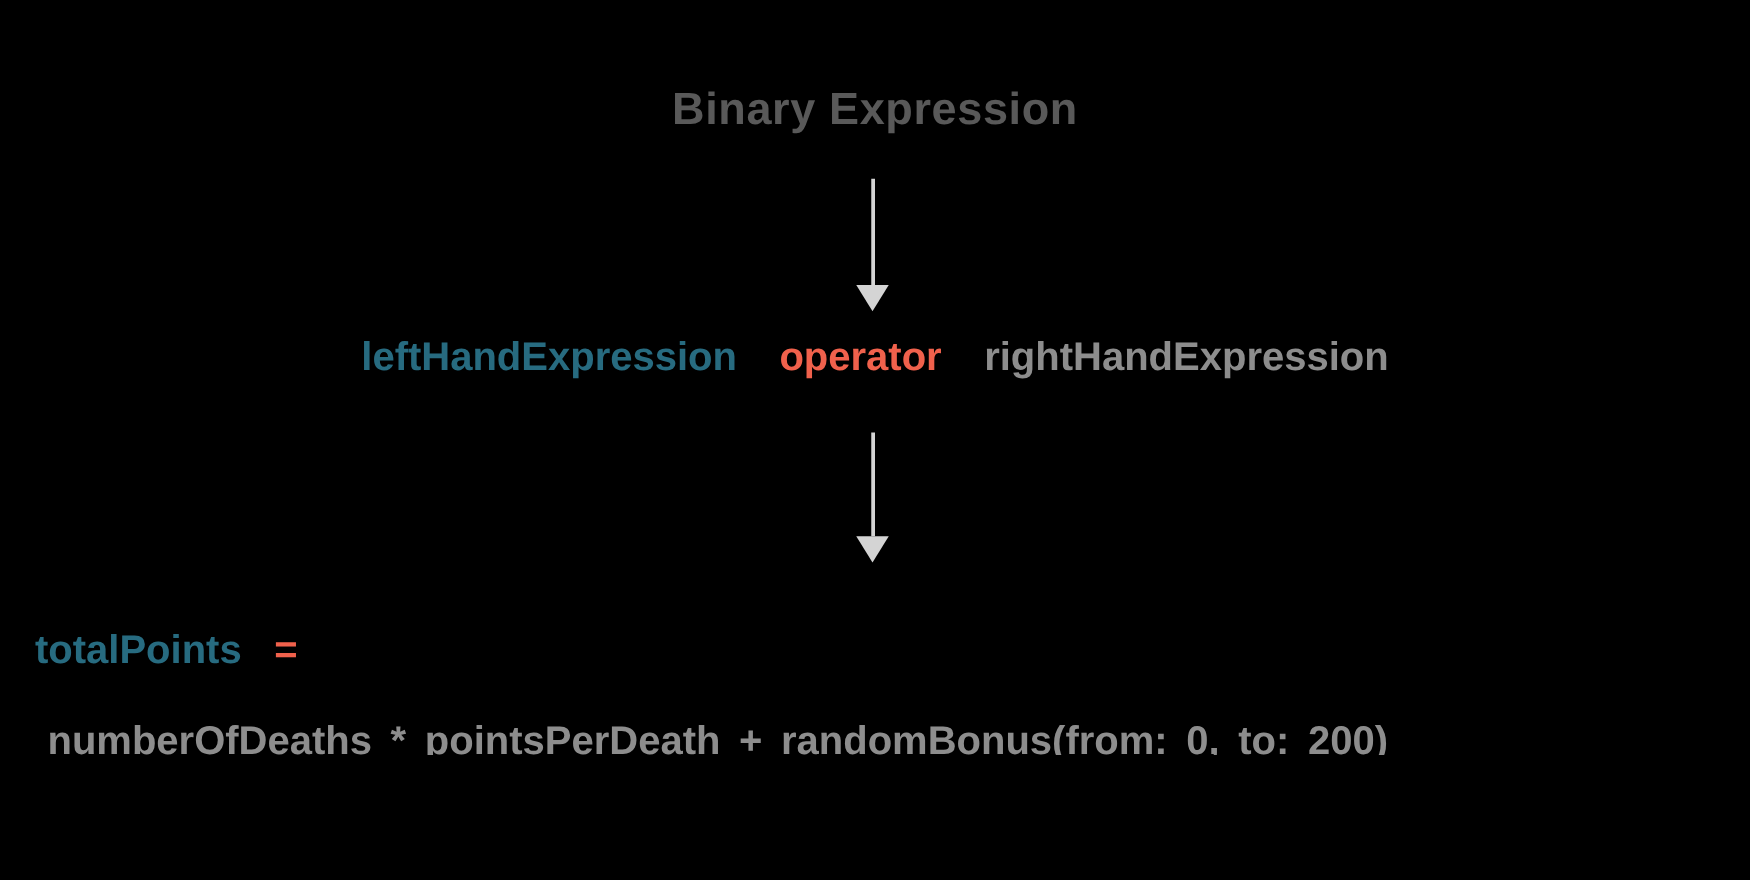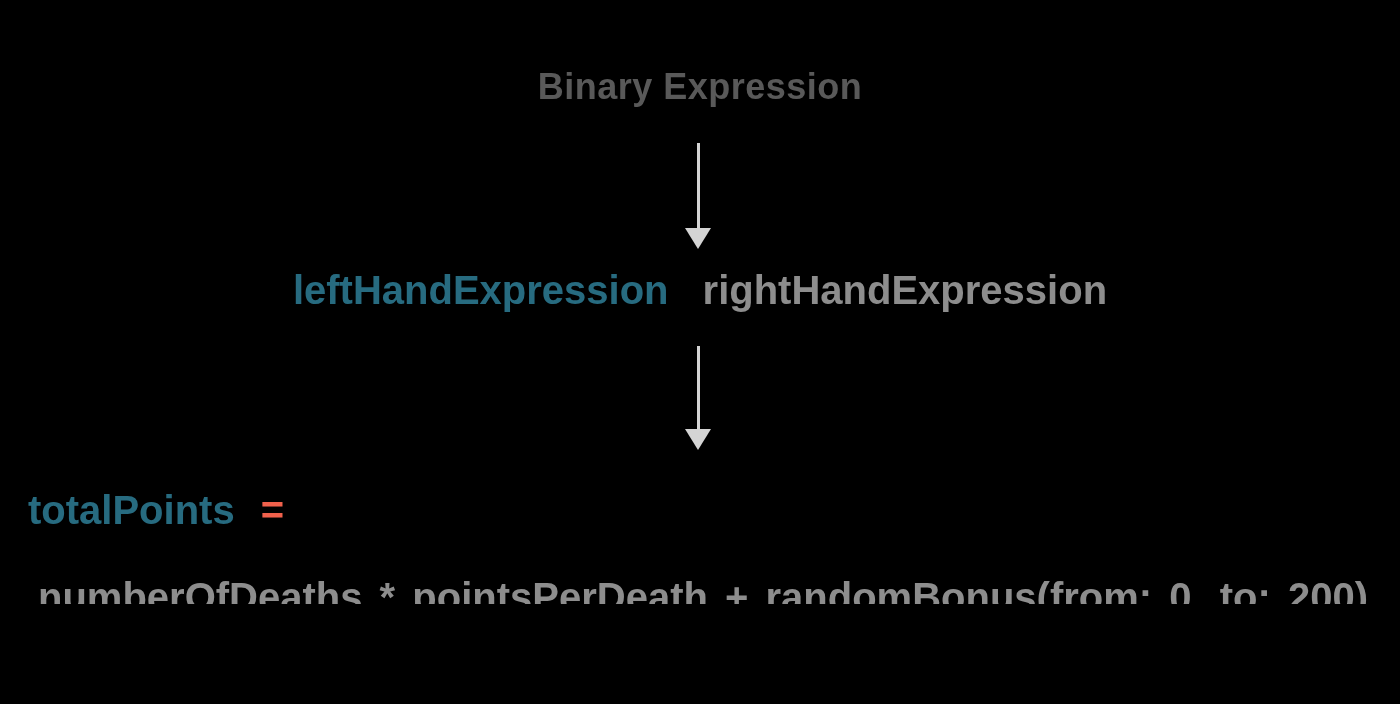--- a/index.html
+++ b/index.html
@@ -49,32 +49,32 @@
   .arrow1 { left: 685px; top: 143px; }
   .arrow1 .shaft { height: 85px; }
   .arrow2 { left: 685px; top: 346px; }
   .arrow2 .shaft { height: 83px; }
 
   .row {
     position: absolute;
     display: flex;
     align-items: baseline;
     white-space: nowrap;
-    font-size: 40px;
+    font-size: 32px;
     line-height: 1.15;
   }
   .pattern-row {
     top: 267px;
     left: 0;
     width: 100%;
     justify-content: center;
     gap: 34px;
   }
   .example-line1 {
-    top: 487px;
+    top: 501px;
     left: 28px;
     gap: 26px;
   }
   .example-line1 .gray { word-spacing: 6px; }
   .example-line2 {
     top: 574px;
     left: 38px;
     word-spacing: 6px;
   }
   .teal  { color: var(--identifier-teal, #276b80); }
@@ -88,20 +88,21 @@
 
   <div class="title">Binary Expression</div>
 
   <div class="arrow arrow1">
     <div class="shaft"></div>
     <div class="head"></div>
   </div>
 
   <div class="row pattern-row">
     <span class="teal">leftHandExpression</span>
+    <span class="coral">operator</span>
     <span class="gray">rightHandExpression</span>
   </div>
 
   <div class="arrow arrow2">
     <div class="shaft"></div>
     <div class="head"></div>
   </div>
 
   <div class="row example-line1">
     <span class="teal">totalPoints</span>

